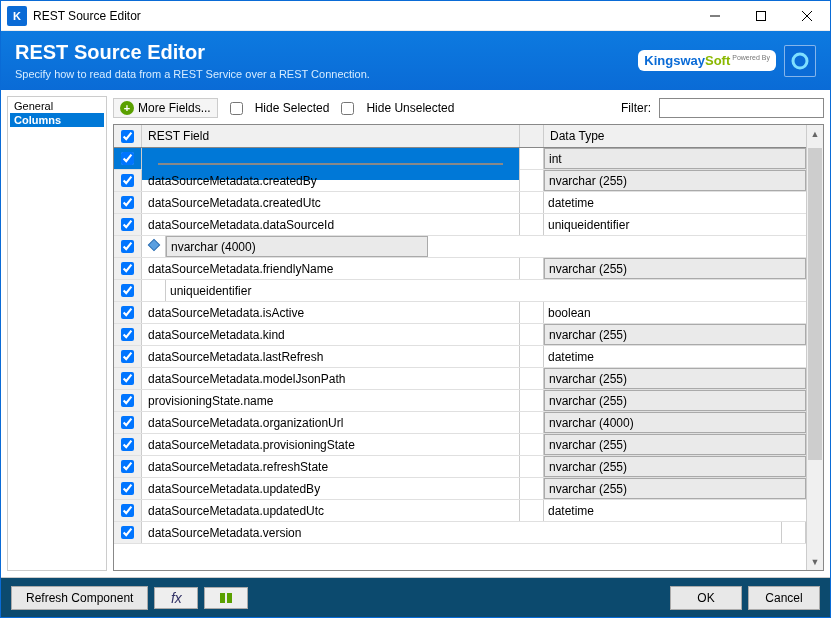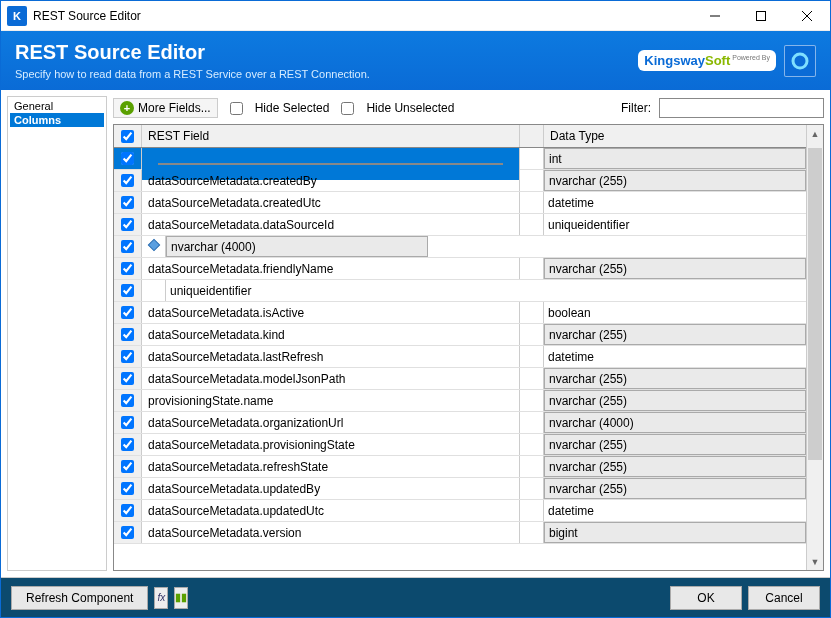--- a/index.html
+++ b/index.html
@@ -61,21 +61,21 @@
 .diamond-icon svg { width: 14px; height: 14px; }
 .scrollbar { width: 17px; background: #f0f0f0; border-left: 1px solid #ccc; position: relative; }
 .scroll-thumb { position: absolute; top: 23px; left: 1px; right: 1px; height: 70%; background: #cdcdcd; }
 .scroll-arrow { position: absolute; left: 0; right: 0; height: 17px; display: flex; align-items: center; justify-content: center; font-size: 9px; color: #666; }
 .scroll-arrow.up { top: 0; }
 .scroll-arrow.down { bottom: 0; }
 
 
 .footer { height: 40px; border-top: 1px solid #ccc; display: flex; align-items: center; padding: 0 10px; gap: 6px; background: #0c4a6e; }
 .btn { padding: 4px 14px; border: 1px solid #aaa; background: #e8e8e8; cursor: pointer; min-width: 72px; text-align: center; }
-.icon-btn { width: 14px; height: 22px; border: 1px solid #aaa; background: #eee; display: flex; align-items: center; justify-content: center; cursor: pointer; font-size: 10px; font-style: italic; color: #336; }
+.icon-btn { width: 44px; height: 22px; border: 1px solid #aaa; background: #eee; display: flex; align-items: center; justify-content: center; cursor: pointer; font-size: 14px; font-style: italic; color: #336; }
 .footer-spacer { flex: 1; }
 input[type=checkbox] { cursor: pointer; }
 </style>
 </head>
 <body>
 
 <div class="titlebar">
   <div class="titlebar-icon">K</div>
   <div class="titlebar-title">REST Source Editor</div>
   <div class="titlebar-btns">
@@ -325,23 +325,20 @@
               <div class="col-type" style="padding: 0px;">
                 <div class="type-dd plain">datetime</div>
               </div>
             </div>
             <div class="grid-row">
               <div class="col-chk">
                 <input type="checkbox" checked="" style="">
               </div>
               <div class="col-field">dataSourceMetadata.version</div>
               <div class="col-ico"></div>
-              <div class="col-type" style="padding: 0px;">
-                <div class="type-dd">bigint</div>
-              </div>
             </div>
           </div>
       </div>
       <div class="scrollbar">
         <div class="scroll-arrow up">▲</div>
         <div class="scroll-thumb"></div>
         <div class="scroll-arrow down">▼</div>
       </div>
     </div>
   </div>

